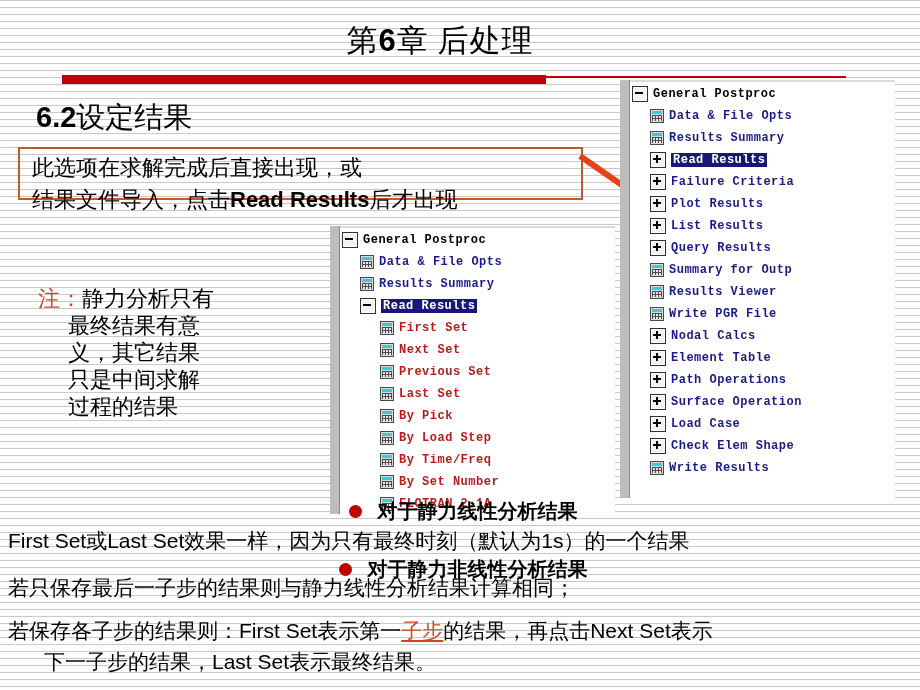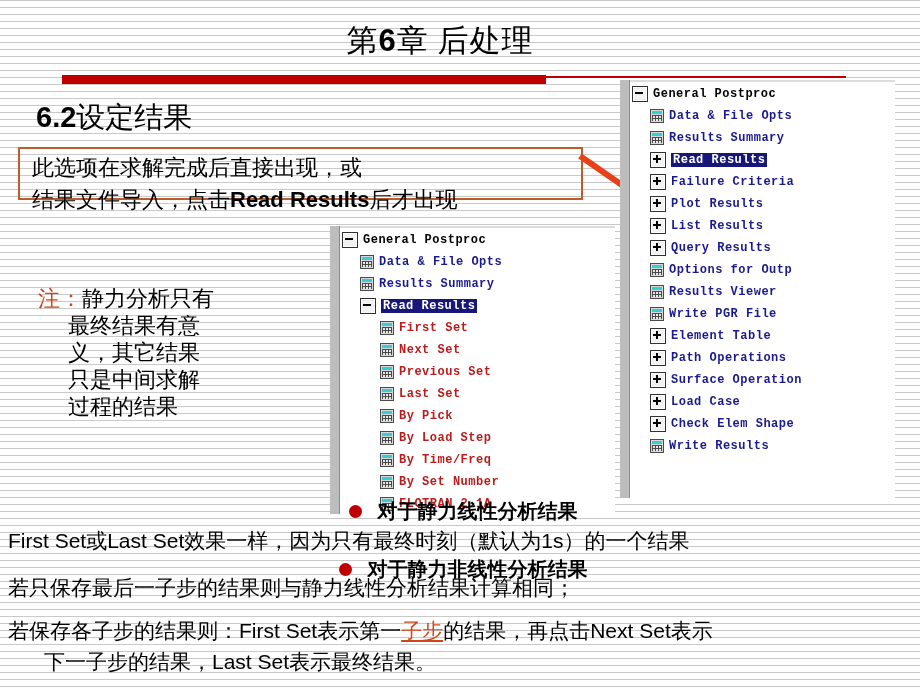--- a/index.html
+++ b/index.html
@@ -406,35 +406,39 @@
         </div>
         <div class="tree-row lvl1 c-blue">
           <span class="exp-icon plus"></span>
           <span class="lbl">Query Results</span>
         </div>
         <div class="tree-row lvl1 c-blue">
           <span class="leaf-icon">
             <span class="bar"></span>
             <span class="grid"></span>
           </span>
-          <span class="lbl">Options for Outp</span>
+          <span class="lbl">Summary for Outp</span>
         </div>
         <div class="tree-row lvl1 c-blue">
           <span class="leaf-icon">
             <span class="bar"></span>
             <span class="grid"></span>
           </span>
           <span class="lbl">Results Viewer</span>
         </div>
         <div class="tree-row lvl1 c-blue">
           <span class="leaf-icon">
             <span class="bar"></span>
             <span class="grid"></span>
           </span>
           <span class="lbl">Write PGR File</span>
+        </div>
+        <div class="tree-row lvl1 c-blue">
+          <span class="exp-icon plus"></span>
+          <span class="lbl">Nodal Calcs</span>
         </div>
         <div class="tree-row lvl1 c-blue">
           <span class="exp-icon plus"></span>
           <span class="lbl">Element Table</span>
         </div>
         <div class="tree-row lvl1 c-blue">
           <span class="exp-icon plus"></span>
           <span class="lbl">Path Operations</span>
         </div>
         <div class="tree-row lvl1 c-blue">

